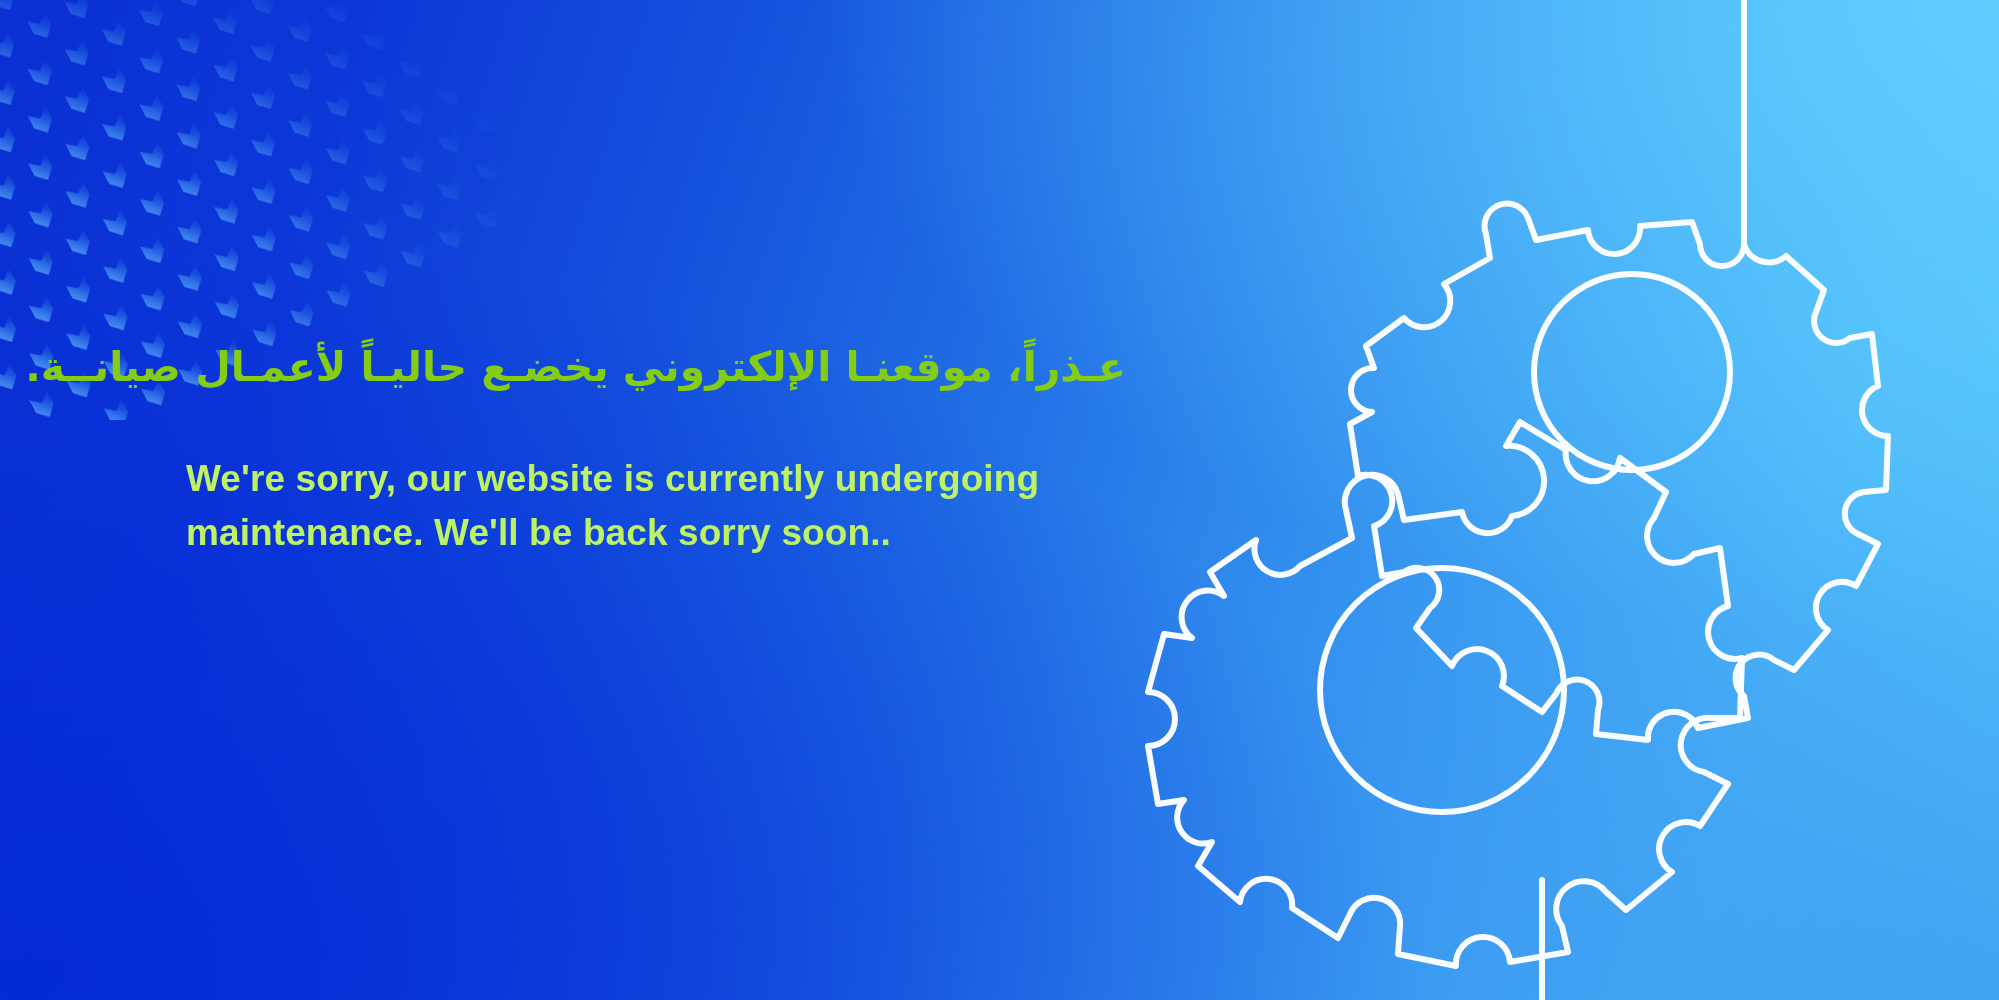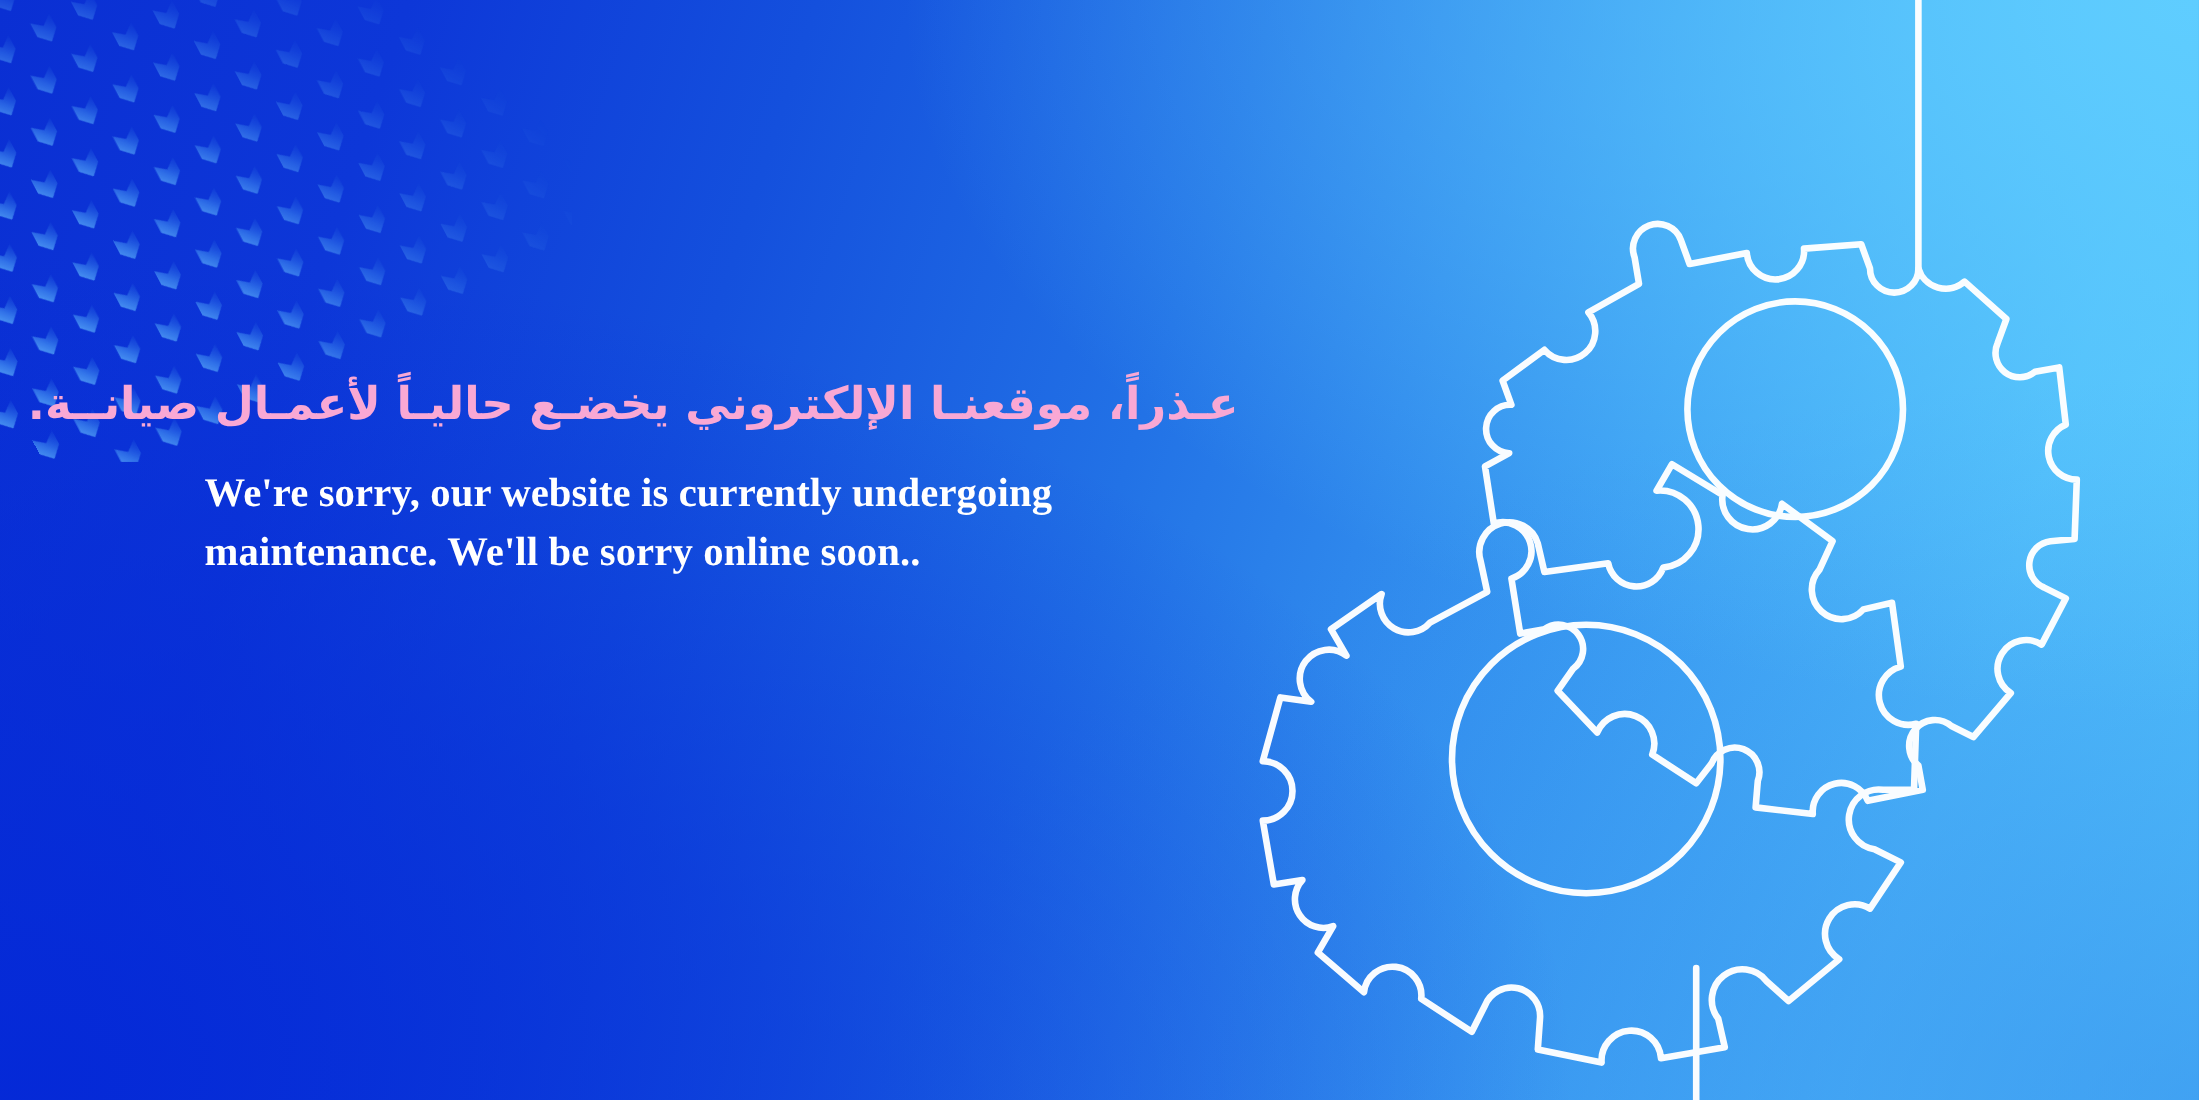--- a/index.html
+++ b/index.html
@@ -60,38 +60,38 @@
   .copy {
     position: absolute;
     left: 186px;
     top: 338px;
     width: 1020px;
   }
   .ar-block {
     direction: rtl;
     text-align: right;
     unicode-bidi: isolate;
-    color: #f9a8d4;
+    color: #84cc16;
     font-size: 41px;
     line-height: 1.42;
     font-weight: 600;
     letter-spacing: 0px;
     width: 940px;
     font-family: "DejaVu Sans", "Liberation Sans", sans-serif;
   }
   .ar-line { display: block; white-space: nowrap; }
 
   .en-block {
-    margin-top: 26px;
-    color: #ffffff;
+    margin-top: 56px;
+    color: #bef264;
     font-size: 37px;
     line-height: 1.45;
     font-weight: 700;
     letter-spacing: 0.1px;
-    font-family: Liberation Serif, serif;
+    font-family: Liberation Sans, sans-serif;
   }
   .en-line { display: block; white-space: nowrap; }
 </style>
 </head>
 <body>
 
 <div id="stage">
 
   <div class="bg-base"></div>
   <div class="bg-wash"></div>
@@ -266,17 +266,17 @@
       <path d="M1542 1000 L1542 880"></path>
     </g>
   </svg>
 
   <div class="copy">
     <div class="ar-block" lang="ar" dir="rtl">
       <span class="ar-line">عـذراً، موقعنـا الإلكتروني يخضـع حاليـاً لأعمـال صيانــة.</span>
     </div>
     <div class="en-block" lang="en" dir="ltr">
       <span class="en-line">We're sorry, our website is currently undergoing</span>
-      <span class="en-line">maintenance. We'll be sorry online soon..</span>
+      <span class="en-line">maintenance. We'll be back sorry soon..</span>
     </div>
   </div>
 
 </div>
 
 </body></html>

